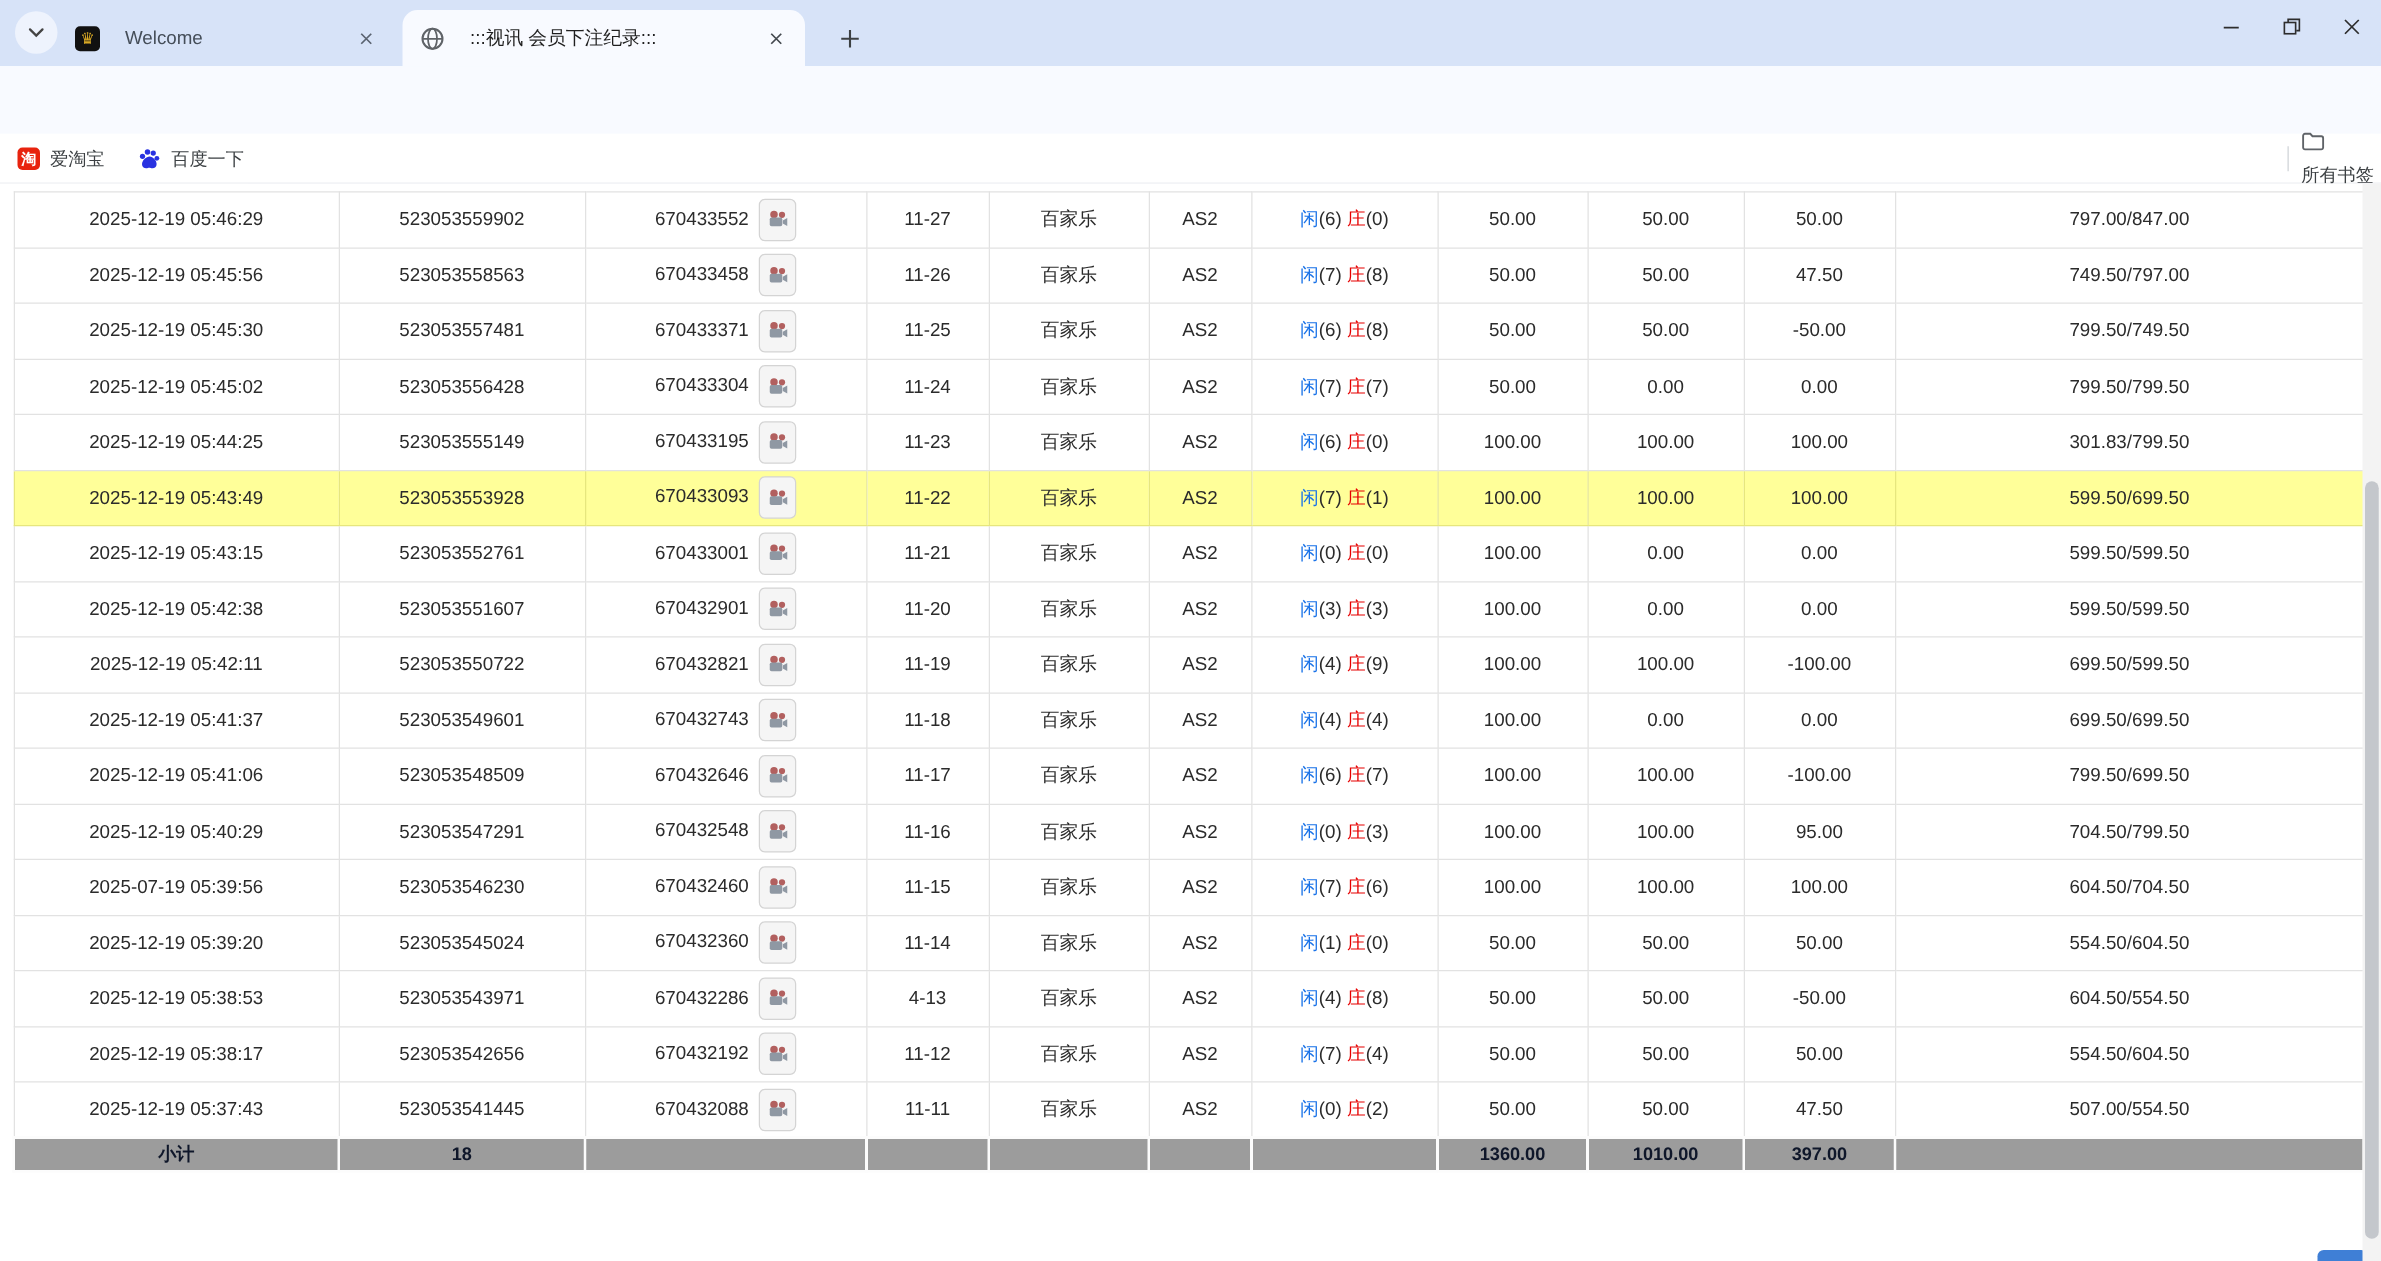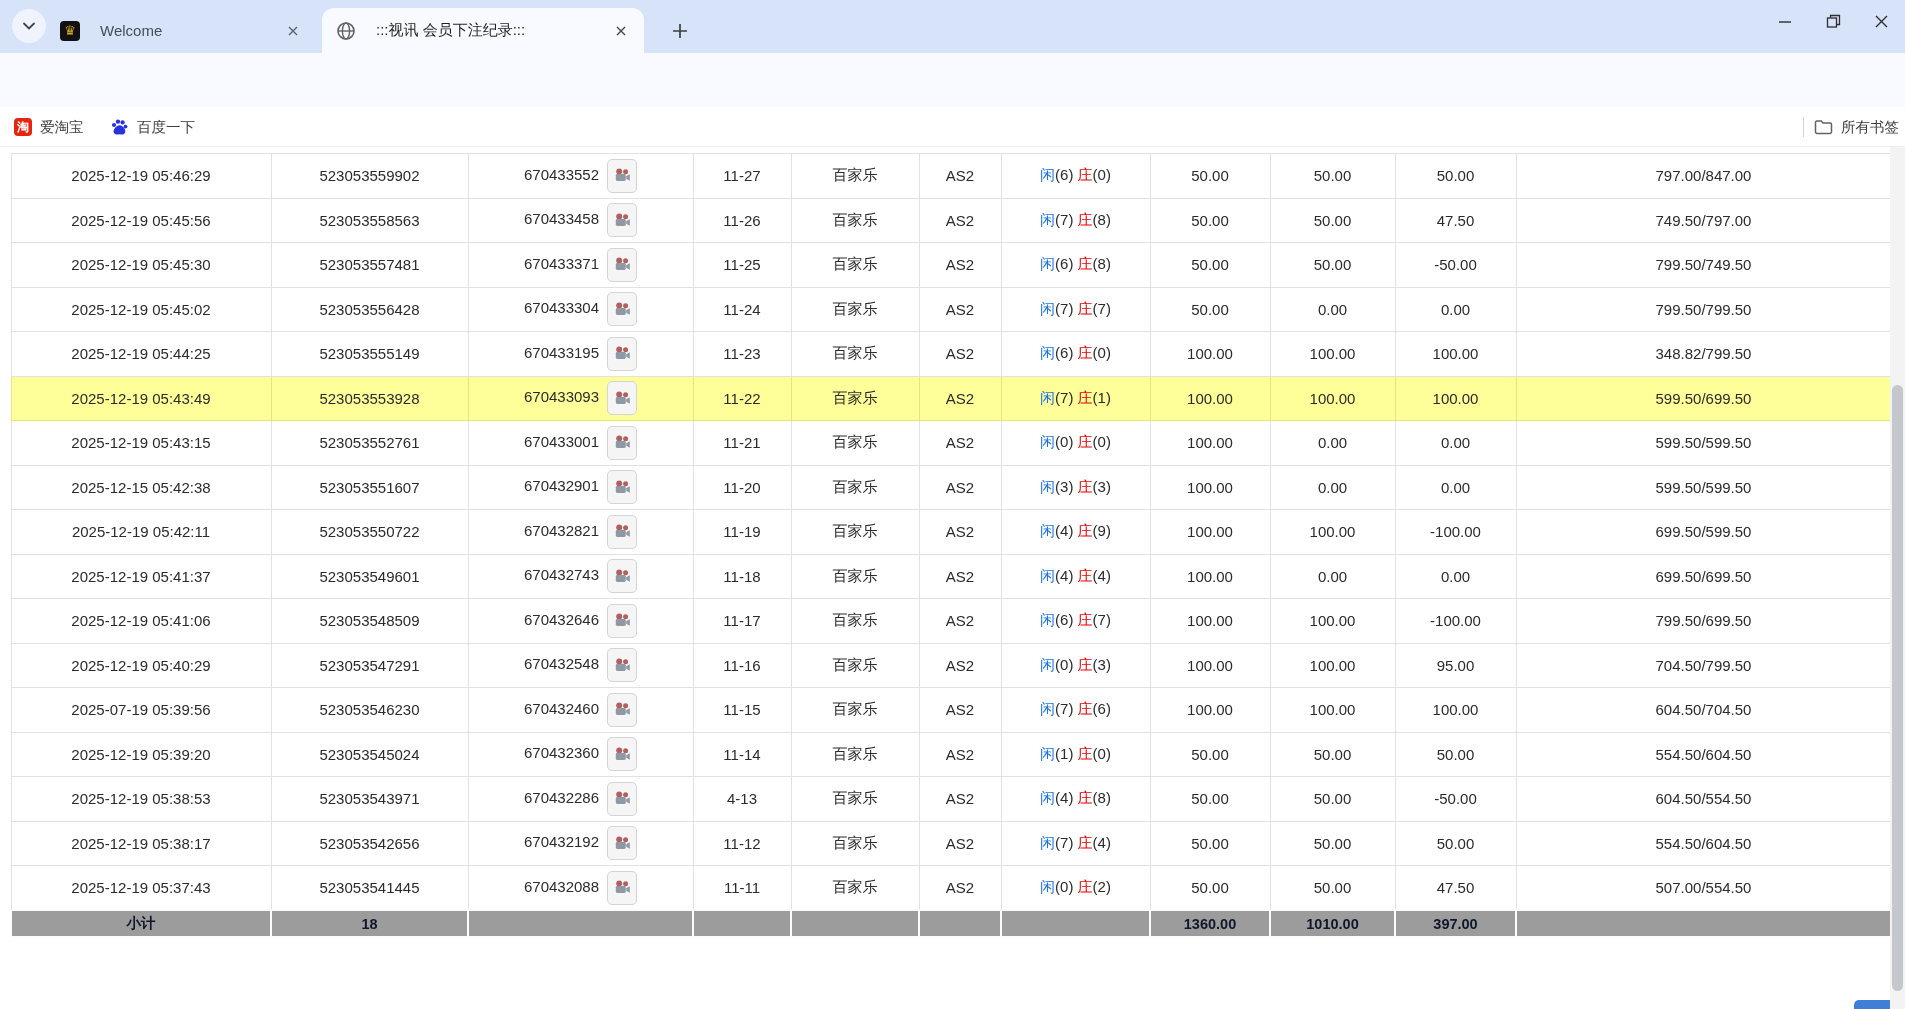--- a/index.html
+++ b/index.html
@@ -36,21 +36,21 @@
   .menu-btn { position:absolute; left:1874px; top:60px; width:36px; height:36px; display:flex; align-items:center; justify-content:center; color:#3c4043; cursor:pointer; }
 
   
   .bookmarks { position:absolute; left:0; top:107px; width:1905px; height:40px; background:#fff; border-bottom:1px solid #eceef1; }
   .bookmark { position:absolute; top:6px; height:28px; display:flex; align-items:center; gap:8px; padding:0 6px;
     border-radius:6px; cursor:pointer; font-size:14.5px; color:#3c4043; }
   .bm-taobao-icon { width:18px; height:18px; border-radius:4px; background:#e8230e; color:#fff; font-size:12px; font-weight:bold;
     display:flex; align-items:center; justify-content:center; }
   .bm-right { position:absolute; right:6px; top:6px; height:28px; display:flex; align-items:center; gap:10px; }
   .bm-divider { width:1px; height:20px; background:#d0d3d8; }
-  .all-bookmarks { display:flex; align-items:flex-start; gap:8px; font-size:14.5px; color:#3c4043; cursor:pointer; white-space:nowrap; }
+  .all-bookmarks { display:flex; align-items:flex-start; gap:8px; font-size:14.5px; color:#3c4043; cursor:pointer; white-space:nowrap;flex-direction:column; }
 
   
   .content { position:absolute; left:0; top:147px; width:1905px; height:862px; background:#fff; }
   table.bet { position:absolute; left:10px; top:6px; width:1880px; border-collapse:collapse; table-layout:fixed; }
   table.bet td { border:1px solid #e2e2e2; text-align:center; font-size:15px; color:#2b2b2b; height:44.5px;
     overflow:hidden; white-space:nowrap; }
   tr.hl td { background:var(--highlight); border-color:#e6e67e; }
   td .p-label { color:var(--blue); }
   td .b-label { color:var(--red); }
   td.bet-amt { color:var(--blue); }
@@ -319,21 +319,21 @@
                 <path d="M12.2 9.3l3.6-2v6.4l-3.6-2z" fill="#8f98a3"></path>
               </svg>
             </span></td>
           <td>11-23</td>
           <td>百家乐</td>
           <td>AS2</td>
           <td><span class="p-label">闲</span>(6) <span class="b-label">庄</span>(0)</td>
           <td class="bet-amt">100.00</td>
           <td>100.00</td>
           <td>100.00</td>
-          <td>348.82/799.50</td>
+          <td>301.83/799.50</td>
         </tr>
         <tr class="hl">
           <td>2025-12-19 05:43:49</td>
           <td>523053553928</td>
           <td>670433093<span class="video-btn">
               <svg width="17" height="17" viewBox="0 0 17 17">
                 <circle cx="5.2" cy="4.6" r="3" fill="#b2605f"></circle>
                 <circle cx="11.6" cy="4.8" r="2.5" fill="#b2605f"></circle>
                 <rect x="1.8" y="7" width="10" height="7" rx="1.4" fill="#8f98a3"></rect>
                 <path d="M12.2 9.3l3.6-2v6.4l-3.6-2z" fill="#8f98a3"></path>
@@ -362,21 +362,21 @@
           <td>11-21</td>
           <td>百家乐</td>
           <td>AS2</td>
           <td><span class="p-label">闲</span>(0) <span class="b-label">庄</span>(0)</td>
           <td class="bet-amt">100.00</td>
           <td>0.00</td>
           <td>0.00</td>
           <td>599.50/599.50</td>
         </tr>
         <tr>
-          <td>2025-12-15 05:42:38</td>
+          <td>2025-12-19 05:42:38</td>
           <td>523053551607</td>
           <td>670432901<span class="video-btn">
               <svg width="17" height="17" viewBox="0 0 17 17">
                 <circle cx="5.2" cy="4.6" r="3" fill="#b2605f"></circle>
                 <circle cx="11.6" cy="4.8" r="2.5" fill="#b2605f"></circle>
                 <rect x="1.8" y="7" width="10" height="7" rx="1.4" fill="#8f98a3"></rect>
                 <path d="M12.2 9.3l3.6-2v6.4l-3.6-2z" fill="#8f98a3"></path>
               </svg>
             </span></td>
           <td>11-20</td>

